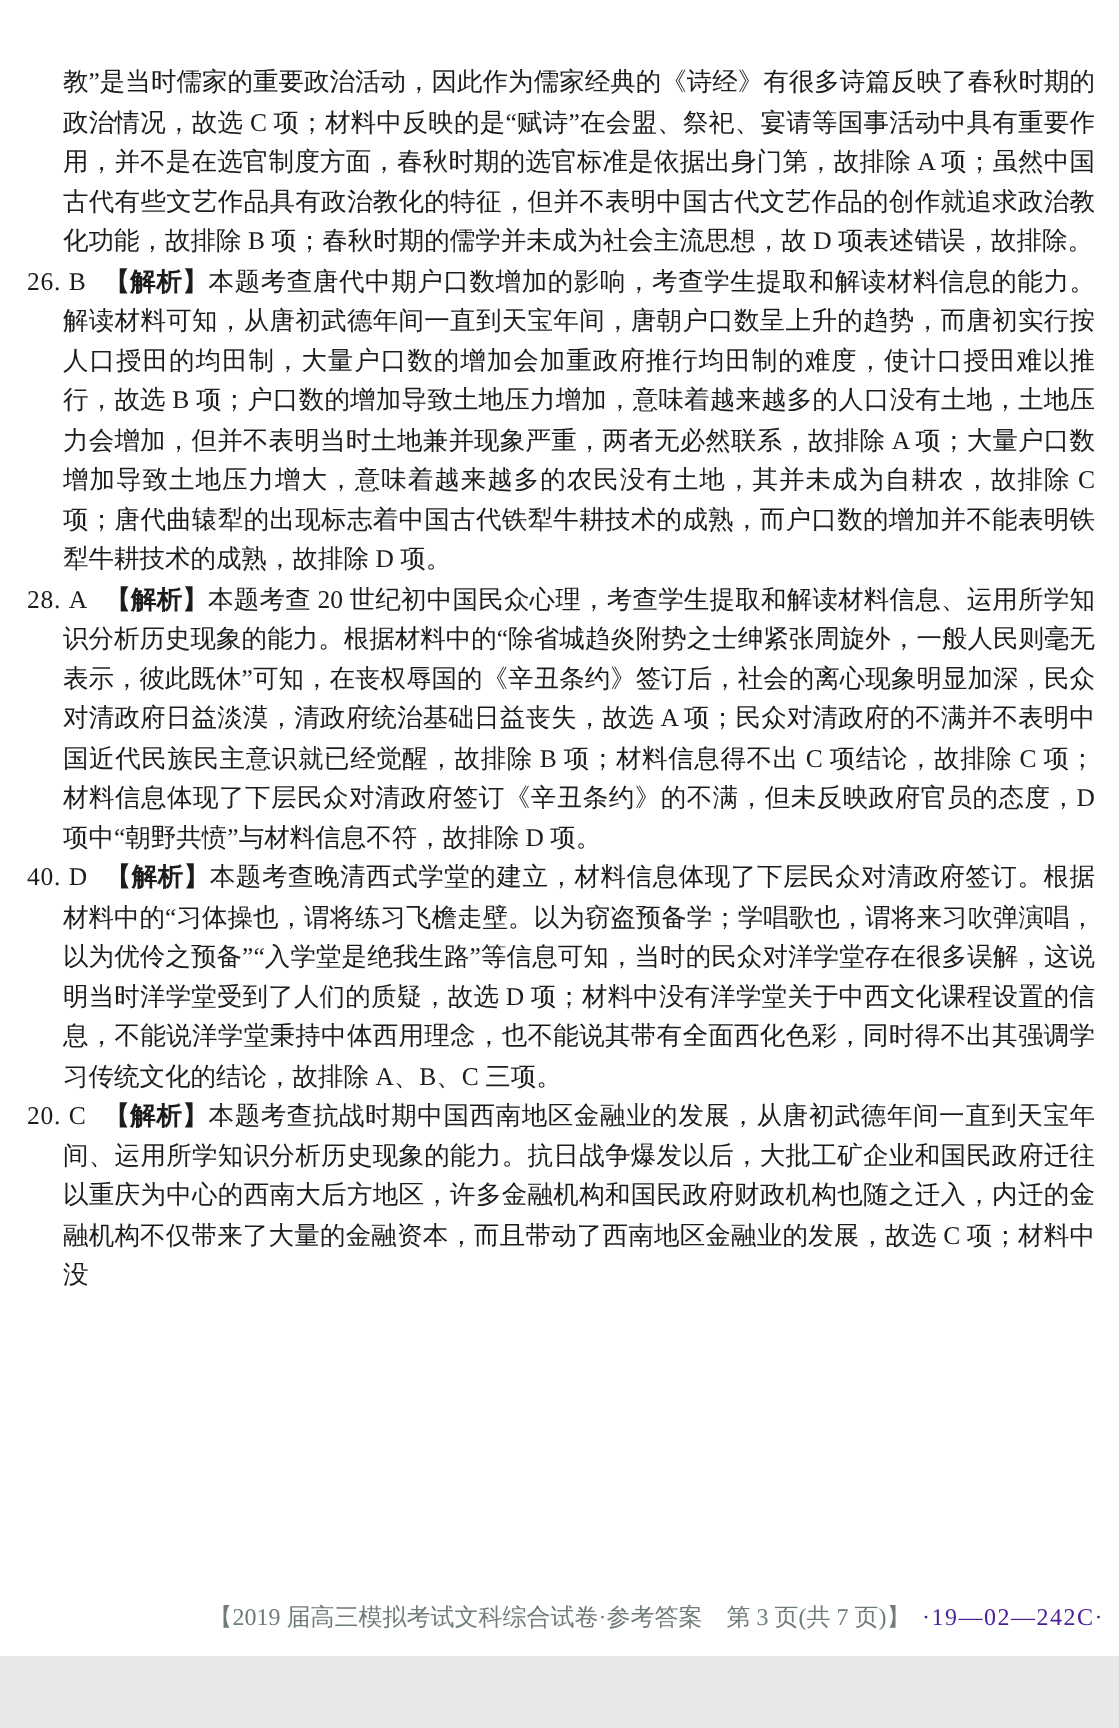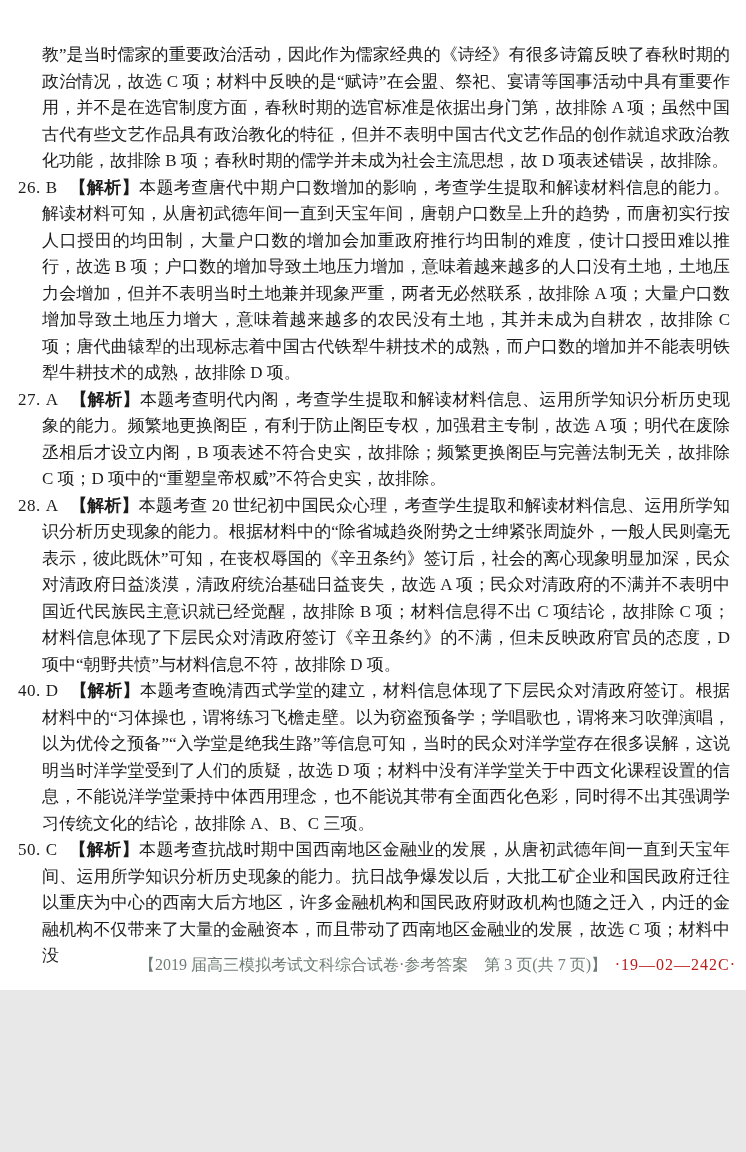--- a/index.html
+++ b/index.html
@@ -3,21 +3,21 @@
 <meta charset="utf-8">
 <style>
   html, body {
     margin: 0;
     padding: 0;
     background: #e8e8e8;
   }
   .page {
     position: relative;
     width: 746px;
-    height: 990px;
+    height: 1104px;
     margin: 0 auto;
     background: #ffffff;
     overflow: hidden;
     font-family: "Liberation Serif", "DejaVu Serif", serif;
     color: #1c1c1c;
   }
   .content {
     position: absolute;
     top: 42px;
     left: 0;
@@ -57,42 +57,41 @@
     height: 18px;
     font-size: 16px;
     line-height: 18px;
     text-align: center;
     color: #6f7d76;
   }
   .footer-code {
     position: absolute;
     right: 10px;
     top: 0;
-    color: #b91c1c;
+    color: #4c1d95;
     letter-spacing: 1px;
   }
 </style>
 </head>
 <body>
 
 <div class="page">
   <div class="content">
 
     <p class="cont-para">教”是当时儒家的重要政治活动，因此作为儒家经典的《诗经》有很多诗篇反映了春秋时期的政治情况，故选 C 项；材料中反映的是“赋诗”在会盟、祭祀、宴请等国事活动中具有重要作用，并不是在选官制度方面，春秋时期的选官标准是依据出身门第，故排除 A 项；虽然中国古代有些文艺作品具有政治教化的特征，但并不表明中国古代文艺作品的创作就追求政治教化功能，故排除 B 项；春秋时期的儒学并未成为社会主流思想，故 D 项表述错误，故排除。</p>
 
 
     <div class="item"><span class="q-num">26.</span><span class="q-ans">B</span><span class="jx-label">【解析】</span><span class="jx-text">本题考查唐代中期户口数增加的影响，考查学生提取和解读材料信息的能力。解读材料可知，从唐初武德年间一直到天宝年间，唐朝户口数呈上升的趋势，而唐初实行按人口授田的均田制，大量户口数的增加会加重政府推行均田制的难度，使计口授田难以推行，故选 B 项；户口数的增加导致土地压力增加，意味着越来越多的人口没有土地，土地压力会增加，但并不表明当时土地兼并现象严重，两者无必然联系，故排除 A 项；大量户口数增加导致土地压力增大，意味着越来越多的农民没有土地，其并未成为自耕农，故排除 C 项；唐代曲辕犁的出现标志着中国古代铁犁牛耕技术的成熟，而户口数的增加并不能表明铁犁牛耕技术的成熟，故排除 D 项。</span></div>
 
-    <div class="item"><span class="q-num">27.</span><span class="q-ans">A</span><span class="jx-label">【解析】</span><span class="jx-text">本题考查明代内阁，考查学生提取和解读材料信息、运用所学知识分析历史现象的能力。频繁地更换阁臣，有利于防止阁臣专权，加强君主专制，故选 A 项；明代在废除丞相后才设立内阁，B 项表述不符合史实，故排除；频繁更换阁臣与完善法制无关，故排除 C 项；D 项中的“重塑皇帝权威”不符合史实，故排除。</span></div>
 
     <div class="item"><span class="q-num">28.</span><span class="q-ans">A</span><span class="jx-label">【解析】</span><span class="jx-text">本题考查 20 世纪初中国民众心理，考查学生提取和解读材料信息、运用所学知识分析历史现象的能力。根据材料中的“除省城趋炎附势之士绅紧张周旋外，一般人民则毫无表示，彼此既休”可知，在丧权辱国的《辛丑条约》签订后，社会的离心现象明显加深，民众对清政府日益淡漠，清政府统治基础日益丧失，故选 A 项；民众对清政府的不满并不表明中国近代民族民主意识就已经觉醒，故排除 B 项；材料信息得不出 C 项结论，故排除 C 项；材料信息体现了下层民众对清政府签订《辛丑条约》的不满，但未反映政府官员的态度，D 项中“朝野共愤”与材料信息不符，故排除 D 项。</span></div>
 
     <div class="item"><span class="q-num">40.</span><span class="q-ans">D</span><span class="jx-label">【解析】</span><span class="jx-text">本题考查晚清西式学堂的建立，材料信息体现了下层民众对清政府签订。根据材料中的“习体操也，谓将练习飞檐走壁。以为窃盗预备学；学唱歌也，谓将来习吹弹演唱，以为优伶之预备”“入学堂是绝我生路”等信息可知，当时的民众对洋学堂存在很多误解，这说明当时洋学堂受到了人们的质疑，故选 D 项；材料中没有洋学堂关于中西文化课程设置的信息，不能说洋学堂秉持中体西用理念，也不能说其带有全面西化色彩，同时得不出其强调学习传统文化的结论，故排除 A、B、C 三项。</span></div>
 
-    <div class="item"><span class="q-num">50.</span><span class="q-ans">C</span><span class="jx-label">【解析】</span><span class="jx-text">本题考查抗战时期中国西南地区金融业的发展，从唐初武德年间一直到天宝年间、运用所学知识分析历史现象的能力。抗日战争爆发以后，大批工矿企业和国民政府迁往以重庆为中心的西南大后方地区，许多金融机构和国民政府财政机构也随之迁入，内迁的金融机构不仅带来了大量的金融资本，而且带动了西南地区金融业的发展，故选 C 项；材料中没</span></div>
+    <div class="item"><span class="q-num">20.</span><span class="q-ans">C</span><span class="jx-label">【解析】</span><span class="jx-text">本题考查抗战时期中国西南地区金融业的发展，从唐初武德年间一直到天宝年间、运用所学知识分析历史现象的能力。抗日战争爆发以后，大批工矿企业和国民政府迁往以重庆为中心的西南大后方地区，许多金融机构和国民政府财政机构也随之迁入，内迁的金融机构不仅带来了大量的金融资本，而且带动了西南地区金融业的发展，故选 C 项；材料中没</span></div>
 
   </div>
 
   <div class="footer">
     <span class="footer-center">【2019 届高三模拟考试文科综合试卷·参考答案　第 3 页(共 7 页)】</span>
     <span class="footer-code">·19—02—242C·</span>
   </div>
 </div>
 
 </body></html>

